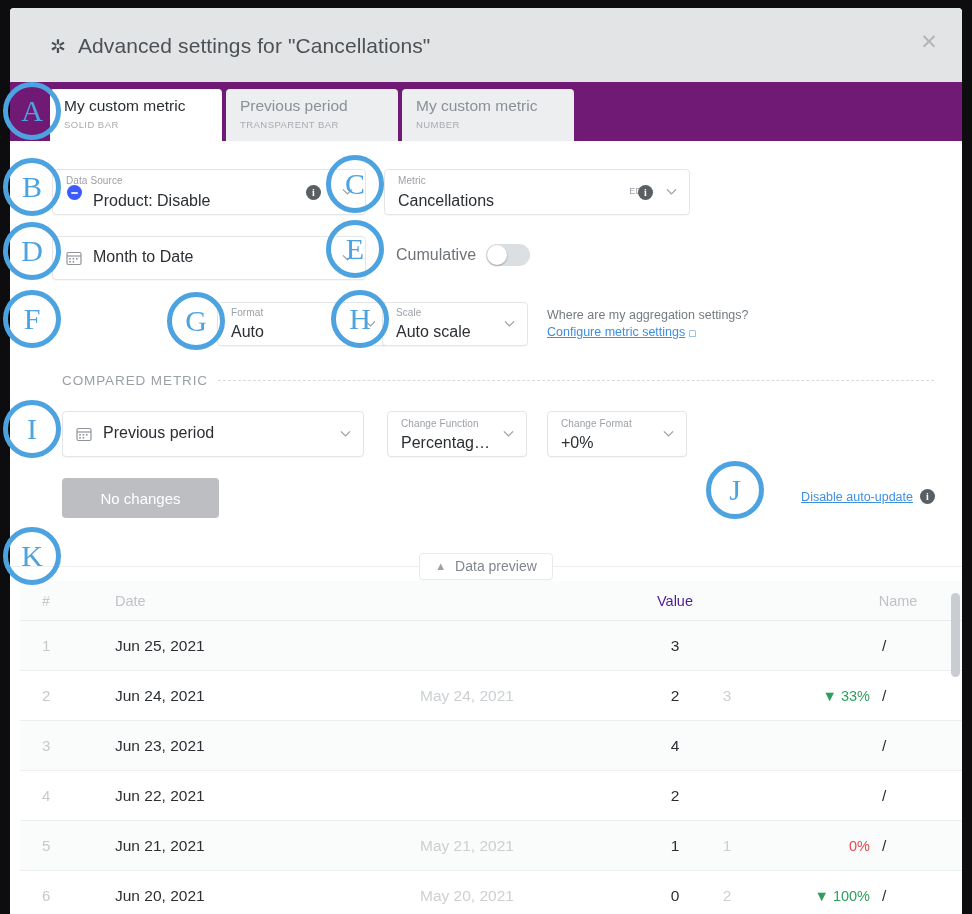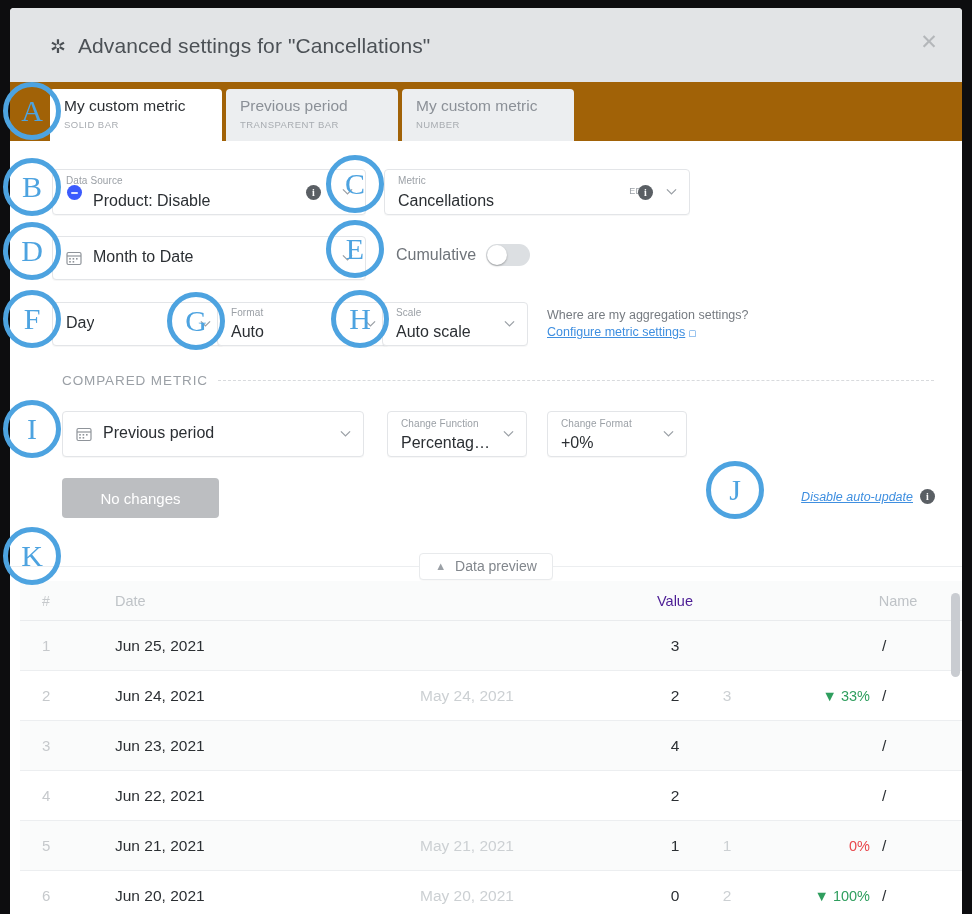--- a/index.html
+++ b/index.html
@@ -46,21 +46,21 @@
     width: 30px; height: 30px;
     display: flex; align-items: center; justify-content: center;
     color: #b4b7ba; font-size: 21px; line-height: 1;
     cursor: pointer; font-weight: 300;
   }
 
   
   #tabbar {
     position: absolute; left: 0; top: 74px;
     width: 952px; height: 59px;
-    background: #a16207;
+    background: #701a75;
     display: flex; align-items: flex-end; gap: 4px;
     padding-left: 40px;
   }
   .tab {
     width: 172px; height: 52px;
     background: #eceef0;
     border-radius: 4px 4px 0 0;
     padding: 7px 0 0 14px;
     cursor: pointer;
   }
@@ -176,21 +176,20 @@
     font-family: "Liberation Sans", sans-serif;
     cursor: pointer;
   }
   #disable-auto {
     position: absolute; right: 27px; top: 348px;
     display: flex; align-items: center; gap: 7px;
   }
   #disable-auto-link {
     font-size: 12.5px; color: #3f8fe0; text-decoration: underline;
     cursor: pointer;
-    font-style: italic;
   }
 
   
   #dp-wrap {
     position: absolute; left: 0; top: 410px; width: 952px; height: 30px;
     display: flex; align-items: center;
   }
   #dp-line-l, #dp-line-r { flex: 1; border-top: 1px solid #eceef0; }
   #dp-btn {
     background: #fff; border: 1px solid #e8eaec; border-radius: 4px;
@@ -336,28 +335,20 @@
               <path d="M1 1.5 L6 6.5 L11 1.5" fill="none" stroke="#9ba0a6" stroke-width="1.4"></path>
             </svg>
         </span>
       </div>
 
       <div id="cumulative-row">
         <span id="cumulative-label">Cumulative</span>
         <span id="cumulative-toggle"></span>
       </div>
 
-      <div class="field" style="left:42px; top:161px; width:172px; height:44px;">
-        <span class="fvalue" style="top:50%; margin-top:-10px;">Day</span>
-        <span class="chev">
-          <svg viewBox="0 0 12 8">
-              <path d="M1 1.5 L6 6.5 L11 1.5" fill="none" stroke="#9ba0a6" stroke-width="1.4"></path>
-            </svg>
-        </span>
-      </div>
 
       <div class="field" style="left:207px; top:161px; width:172px; height:44px;">
         <span class="flabel" style="top:4px;">Format</span>
         <span class="fvalue" style="top:20px;">Auto</span>
         <span class="chev">
           <svg viewBox="0 0 12 8">
               <path d="M1 1.5 L6 6.5 L11 1.5" fill="none" stroke="#9ba0a6" stroke-width="1.4"></path>
             </svg>
         </span>
       </div>

